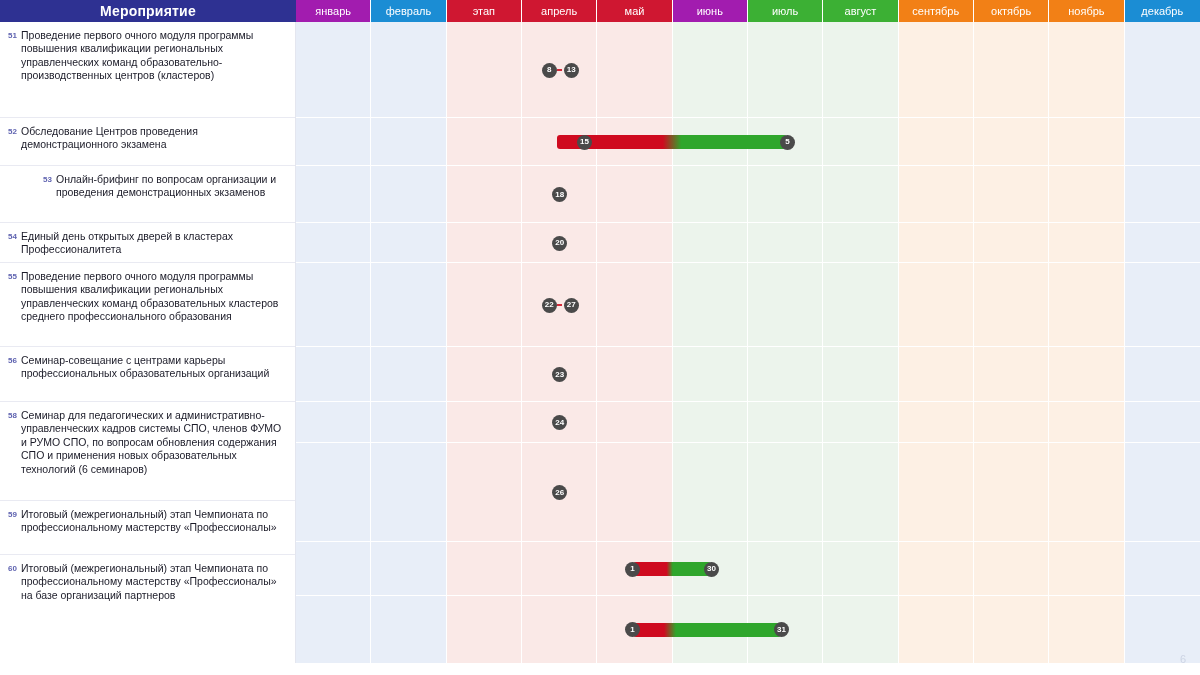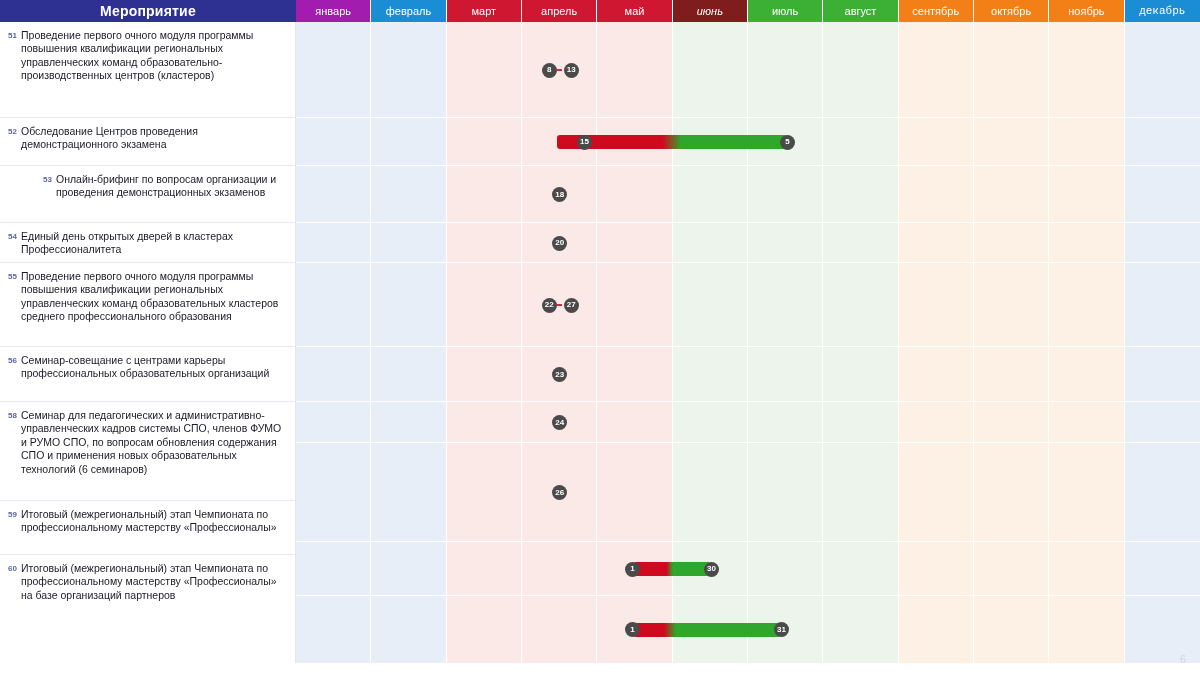--- a/index.html
+++ b/index.html
@@ -136,30 +136,30 @@
 </head>
 <body>
 
 <div id="page">
 
   <div class="header-row">
     <div class="head-title">Мероприятие</div>
     <div id="month-heads" style="display:flex;">
         <div class="head-month" style="width: 75.3333px; background: #a21caf;">январь</div>
         <div class="head-month" style="width: 75.3333px; background: rgb(27, 141, 212);">февраль</div>
-        <div class="head-month" style="width: 75.3333px; background: rgb(207, 23, 49);">март</div>
+        <div class="head-month" style="width: 75.3333px; background: rgb(207, 23, 49);">этап</div>
         <div class="head-month" style="width: 75.3333px; background: rgb(207, 23, 49);">апрель</div>
         <div class="head-month" style="width: 75.3333px; background: rgb(207, 23, 49);">май</div>
-        <div class="head-month" style="width: 75.3333px; background: #7f1d1d; font-style: italic;">июнь</div>
+        <div class="head-month" style="width: 75.3333px; background: #a21caf;">июнь</div>
         <div class="head-month" style="width: 75.3333px; background: rgb(60, 176, 52);">июль</div>
         <div class="head-month" style="width: 75.3333px; background: rgb(60, 176, 52);">август</div>
         <div class="head-month" style="width: 75.3333px; background: rgb(242, 128, 22);">сентябрь</div>
         <div class="head-month" style="width: 75.3333px; background: rgb(242, 128, 22);">октябрь</div>
         <div class="head-month" style="width: 75.3333px; background: rgb(242, 128, 22);">ноябрь</div>
-        <div class="head-month" style="width: 75.3333px; background: rgb(27, 141, 212); font-family: Liberation Mono, monospace;">декабрь</div>
+        <div class="head-month" style="width: 75.3333px; background: rgb(27, 141, 212);">декабрь</div>
       </div>
   </div>
 
   <div class="body-grid" id="body-grid">
       <div class="col" style="width: 75.3333px; background: rgb(232, 238, 248);"></div>
       <div class="col" style="width: 75.3333px; background: rgb(232, 238, 248);"></div>
       <div class="col" style="width: 75.3333px; background: rgb(250, 233, 231);"></div>
       <div class="col" style="width: 75.3333px; background: rgb(250, 233, 231);"></div>
       <div class="col" style="width: 75.3333px; background: rgb(250, 233, 231);"></div>
       <div class="col" style="width: 75.3333px; background: rgb(236, 244, 236);"></div>

